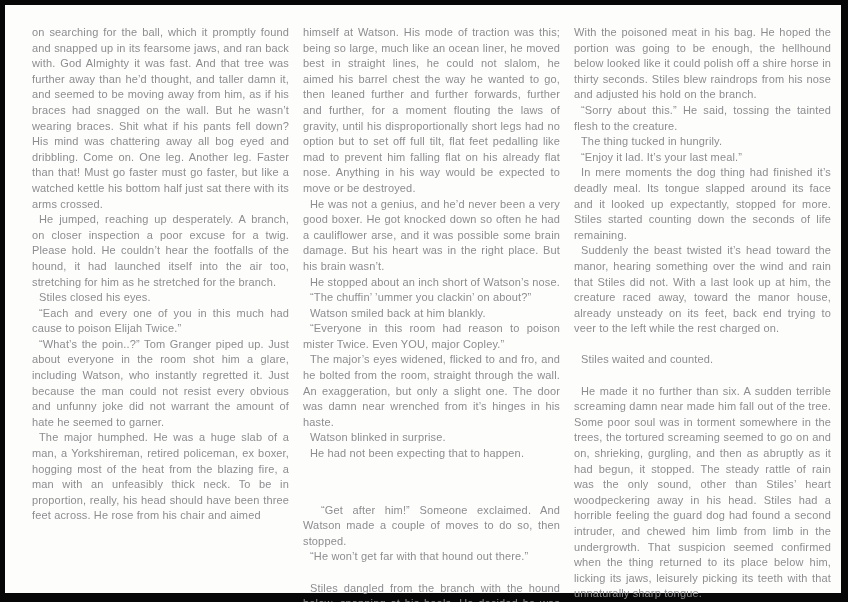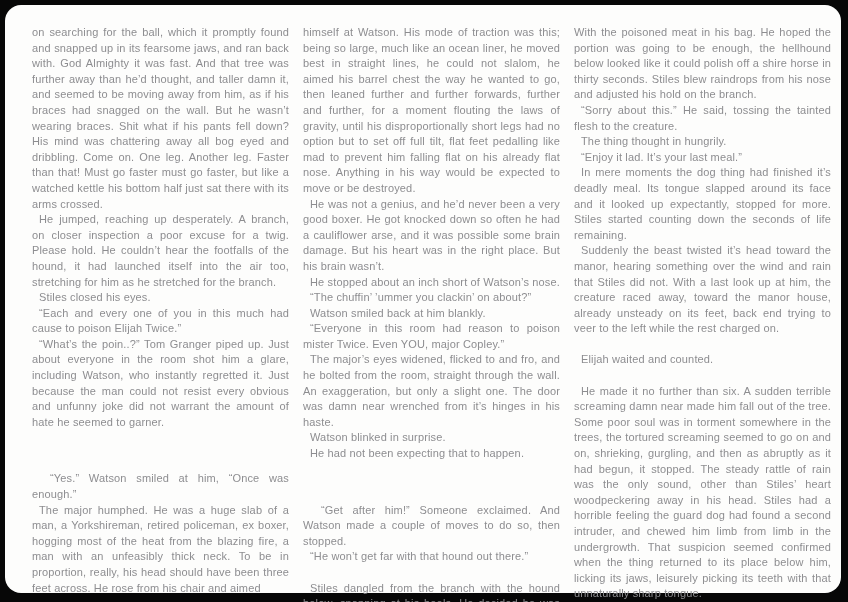--- a/index.html
+++ b/index.html
@@ -19,21 +19,20 @@
   }
   .page {
     position: absolute;
     left: 5px;
     top: 5px;
     right: 7px;
     bottom: 9px;
     background: #fdfdfc;
     box-sizing: border-box;
     padding: 20px 10px 4px 27px;
-    border-radius: 16px;
   }
   .columns {
     display: flex;
     gap: 14px;
     align-items: flex-start;
   }
   .col {
     flex: 1 1 0;
     min-width: 0;
   }
@@ -56,21 +55,20 @@
 <div class="frame">
   <div class="page">
     <div class="columns">
 
       <div class="col">
         <p class="cont">on searching for the ball, which it promptly found and snapped up in its fearsome jaws, and ran back with. God Almighty it was fast. And that tree was further away than he’d thought, and taller damn it, and seemed to be moving away from him, as if his braces had snagged on the wall. But he wasn’t wearing braces. Shit what if his pants fell down? His mind was chattering away all bog eyed and dribbling. Come on. One leg. Another leg. Faster than that! Must go faster must go faster, but like a watched kettle his bottom half just sat there with its arms crossed.</p>
         <p>He jumped, reaching up desperately. A branch, on closer inspection a poor excuse for a twig. Please hold. He couldn’t hear the footfalls of the hound, it had launched itself into the air too, stretching for him as he stretched for the branch.</p>
         <p>Stiles closed his eyes.</p>
         <p>“Each and every one of you in this much had cause to poison Elijah Twice.”</p>
         <p>“What’s the poin..?” Tom Granger piped up. Just about everyone in the room shot him a glare, including Watson, who instantly regretted it. Just because the man could not resist every obvious and unfunny joke did not warrant the amount of hate he seemed to garner.</p>
-        <p class="deep">“Yes.” Watson smiled at him, “Once was enough.”</p>
         <p>The major humphed. He was a huge slab of a man, a Yorkshireman, retired policeman, ex boxer, hogging most of the heat from the blazing fire, a man with an unfeasibly thick neck. To be in proportion, really, his head should have been three feet across. He rose from his chair and aimed</p>
       </div>
 
       <div class="col">
         <p class="cont">himself at Watson. His mode of traction was this; being so large, much like an ocean liner, he moved best in straight lines, he could not slalom, he aimed his barrel chest the way he wanted to go, then leaned further and further forwards, further and further, for a moment flouting the laws of gravity, until his disproportionally short legs had no option but to set off full tilt, flat feet pedalling like mad to prevent him falling flat on his already flat nose. Anything in his way would be expected to move or be destroyed.</p>
         <p>He was not a genius, and he’d never been a very good boxer. He got knocked down so often he had a cauliflower arse, and it was possible some brain damage. But his heart was in the right place. But his brain wasn’t.</p>
         <p>He stopped about an inch short of Watson’s nose.</p>
         <p>“The chuffin’ ’ummer you clackin’ on about?”</p>
         <p>Watson smiled back at him blankly.</p>
         <p>“Everyone in this room had reason to poison mister Twice. Even YOU, major Copley.”</p>
@@ -78,23 +76,23 @@
         <p>Watson blinked in surprise.</p>
         <p>He had not been expecting that to happen.</p>
         <p class="deep">“Get after him!” Someone exclaimed. And Watson made a couple of moves to do so, then stopped.</p>
         <p>“He won’t get far with that hound out there.”</p>
         <p class="gap">Stiles dangled from the branch with the hound below, snapping at his heels. He decided he was going to have to silence the damnable thing.</p>
       </div>
 
       <div class="col">
         <p class="cont">With the poisoned meat in his bag. He hoped the portion was going to be enough, the hellhound below looked like it could polish off a shire horse in thirty seconds. Stiles blew raindrops from his nose and adjusted his hold on the branch.</p>
         <p>“Sorry about this.” He said, tossing the tainted flesh to the creature.</p>
-        <p>The thing thought in hungrily.</p>
+        <p>The thing tucked in hungrily.</p>
         <p>“Enjoy it lad. It’s your last meal.”</p>
         <p>In mere moments the dog thing had finished it’s deadly meal. Its tongue slapped around its face and it looked up expectantly, stopped for more. Stiles started counting down the seconds of life remaining.</p>
         <p>Suddenly the beast twisted it’s head toward the manor, hearing something over the wind and rain that Stiles did not. With a last look up at him, the creature raced away, toward the manor house, already unsteady on its feet, back end trying to veer to the left while the rest charged on.</p>
-        <p class="gap">Elijah waited and counted.</p>
+        <p class="gap">Stiles waited and counted.</p>
         <p class="gap">He made it no further than six. A sudden terrible screaming damn near made him fall out of the tree. Some poor soul was in torment somewhere in the trees, the tortured screaming seemed to go on and on, shrieking, gurgling, and then as abruptly as it had begun, it stopped. The steady rattle of rain was the only sound, other than Stiles’ heart woodpeckering away in his head. Stiles had a horrible feeling the guard dog had found a second intruder, and chewed him limb from limb in the undergrowth. That suspicion seemed confirmed when the thing returned to its place below him, licking its jaws, leisurely picking its teeth with that unnaturally sharp tongue.</p>
       </div>
 
     </div>
   </div>
 </div>
 
 </body></html>

